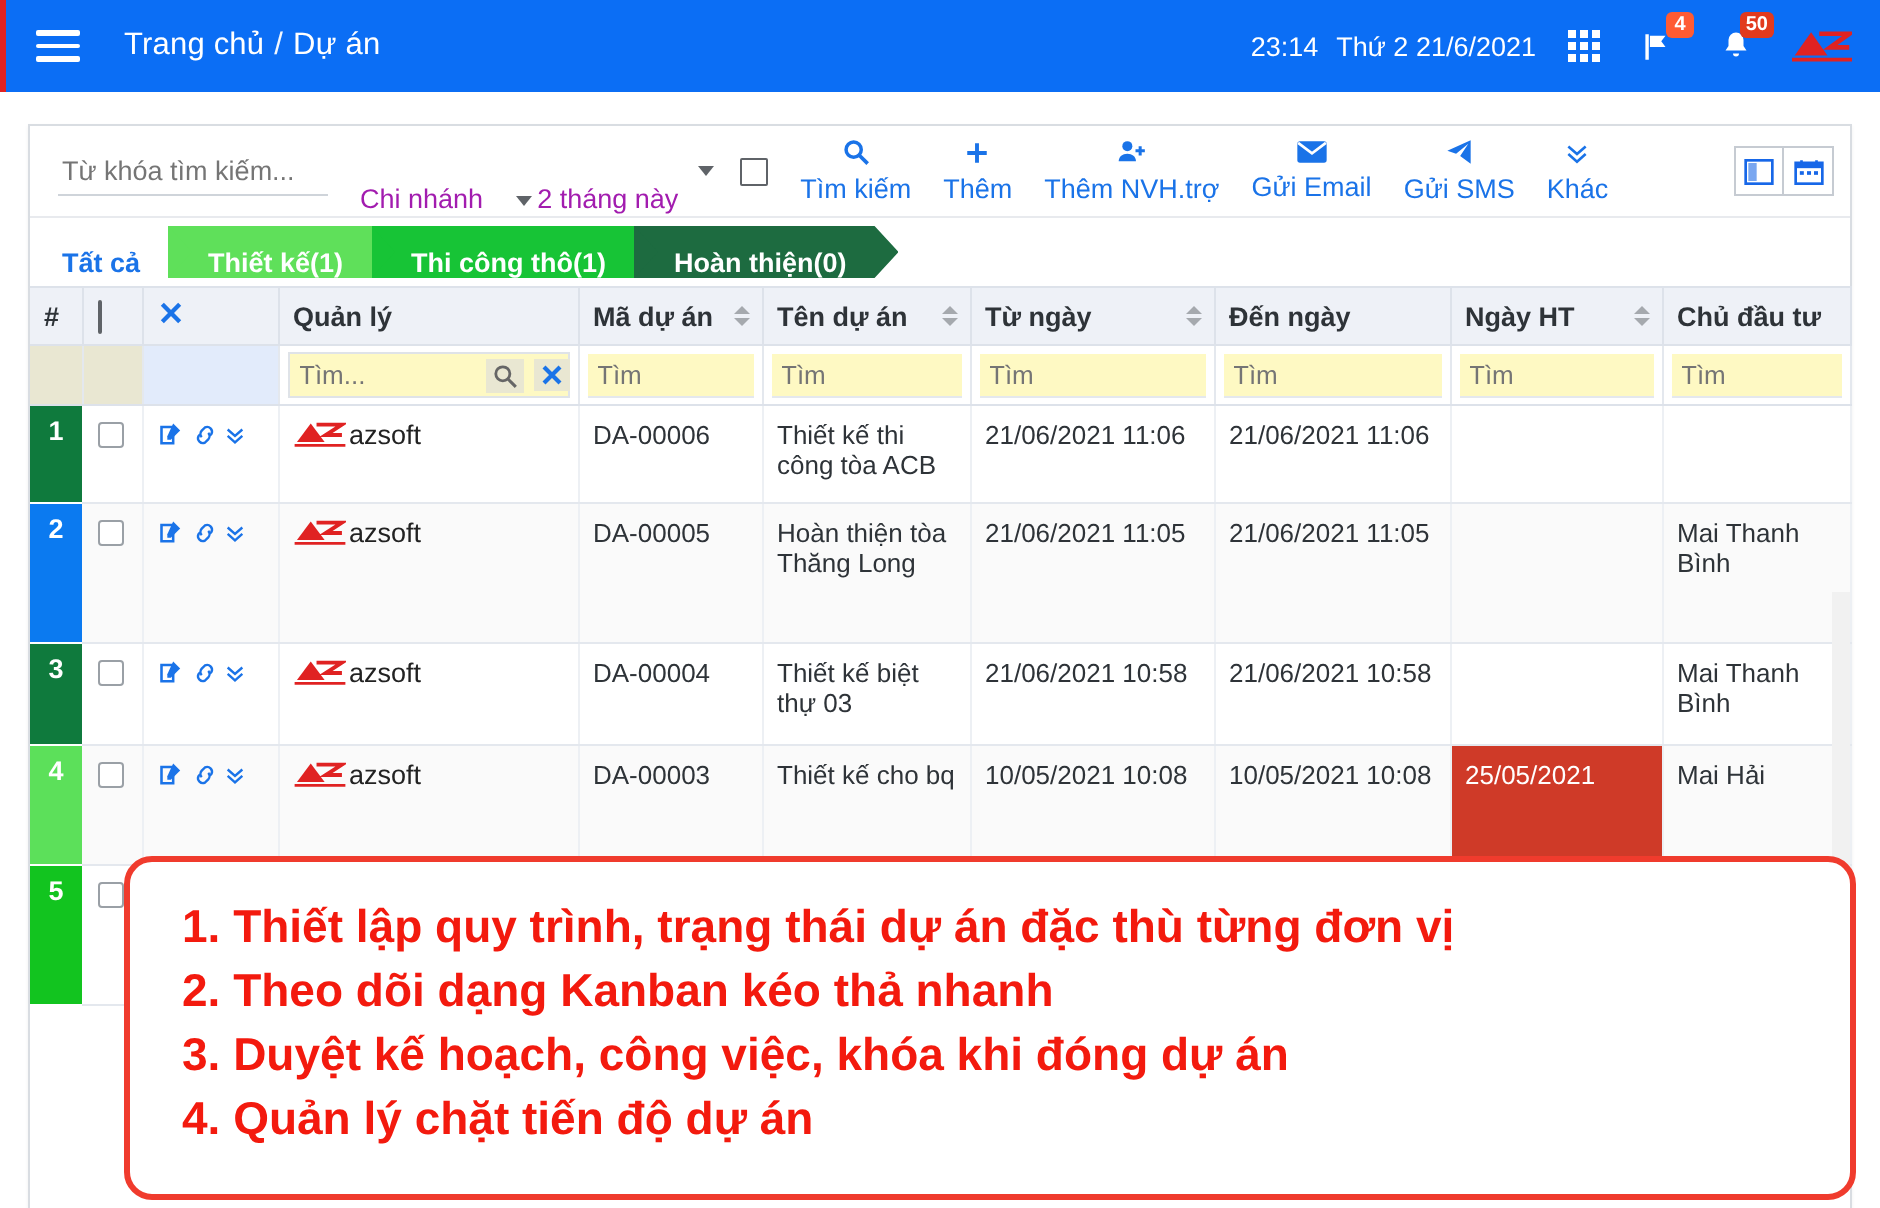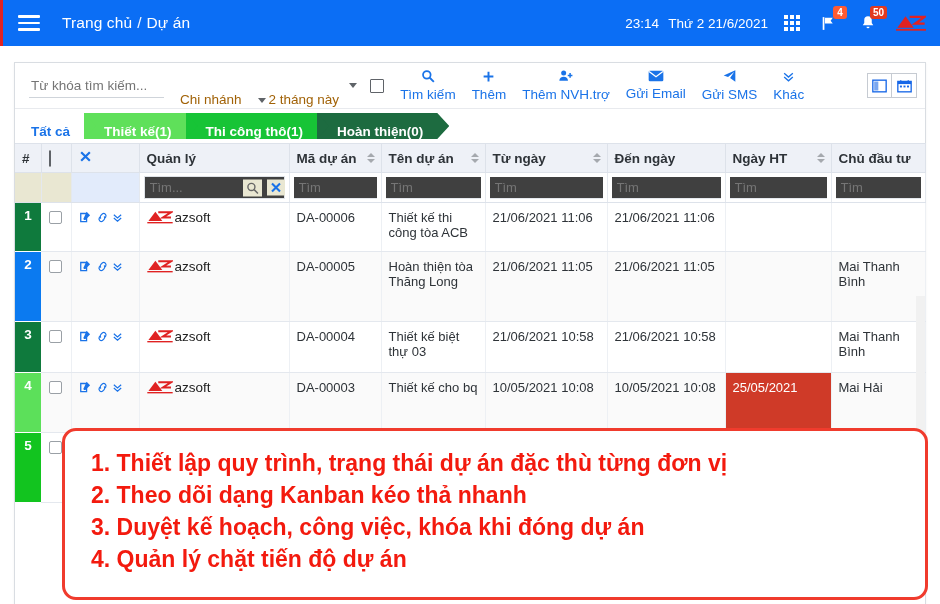--- a/index.html
+++ b/index.html
@@ -69,21 +69,21 @@
     border-bottom:1px solid #e8eaee;
     gap: 0px;
   }
   .kw-input {
     border:none; border-bottom:1px solid #cfd4da;
     font-size:13.5px; color:#9aa0a6; width:135px; padding:4px 2px;
     outline:none; background:transparent;
     font-family:"Liberation Sans",sans-serif;
   }
   .tb-sel {
-    font-size:13.5px; color:#a16207; margin-left:16px; cursor:pointer; white-space:nowrap;margin-top:28px;
+    font-size:13.5px; color:#a21caf; margin-left:16px; cursor:pointer; white-space:nowrap;margin-top:28px;
   }
   .caret-down {
     display:inline-block; width:0;height:0;
     border-left:4.5px solid transparent; border-right:4.5px solid transparent;
     border-top:5px solid #5f6368; margin-right:3px; vertical-align:middle;
   }
   .cb-square{
     width:14px;height:14px;border:1.6px solid #5f6368;border-radius:1px;
     margin-left:10px; cursor:pointer; background:#fff;
   }
@@ -129,21 +129,21 @@
     position:absolute; right:6px; top:50%; transform:translateY(-50%);
     display:flex; flex-direction:column; gap:2px; opacity:.5;
   }
   .sortico i{ display:block; width:0;height:0; border-left:4px solid transparent;border-right:4px solid transparent;}
   .sortico i.up{ border-bottom:4px solid #5f6368;}
   .sortico i.dn{ border-top:4px solid #5f6368;}
   td.fcell{ background:#fff; border-right:1px solid #e4e8ee; border-bottom:1px solid #dde2ea; padding:3px 4px; height:28px;}
   td.fcell.beige{ background:#e9e7d2; }
   td.fcell.blue{ background:#e2ebfb; }
   .finput{
-    width:100%; border:1px solid #dfe3e8; background:#404040; font-size:13px;
+    width:100%; border:1px solid #dfe3e8; background:#fef9c3; font-size:13px;
     color:#8a8f94; padding:3px 5px; outline:none; font-family:"Liberation Sans",sans-serif;
   }
   .finput.plain{ border:none; border-bottom:1px solid #e4e8ee;}
   .search-adorn{
     position:absolute; right:4px; top:50%; transform:translateY(-50%);
     display:flex; align-items:center; gap:5px;
   }
   td.num{
     color:#fff; font-weight:bold; font-size:13.5px; text-align:center;
     vertical-align:top; padding-top:5px; border-bottom:1px solid #fff;

